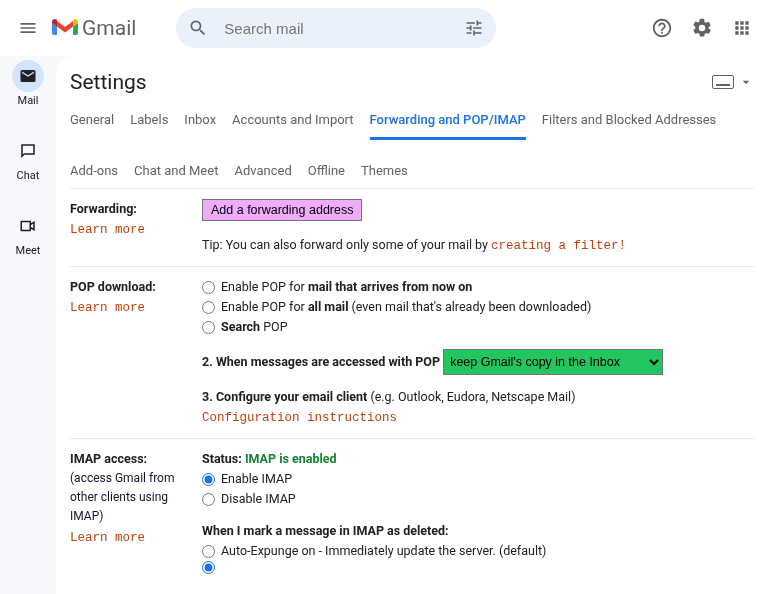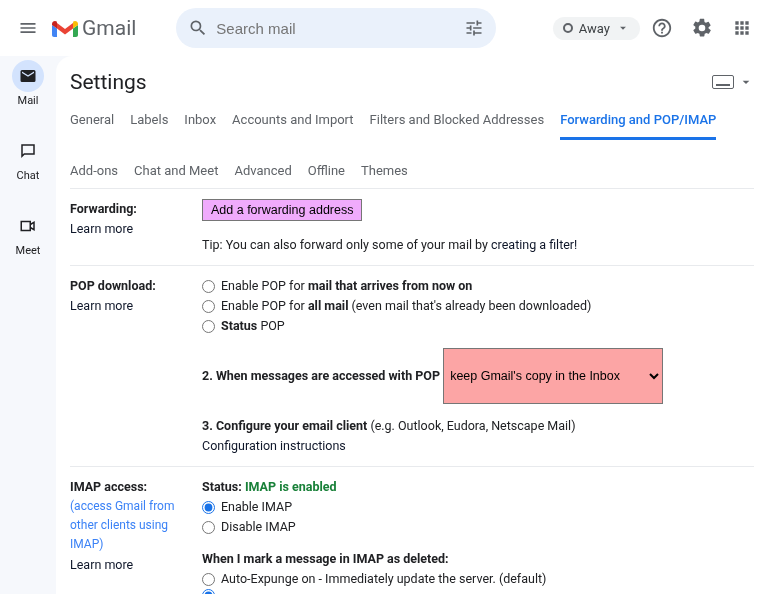--- a/index.html
+++ b/index.html
@@ -1,25 +1,25 @@
 <!DOCTYPE html>
 <html><head>
 <meta charset="utf-8">
 <style>
   * { box-sizing: border-box; margin: 0; padding: 0; }
   body { font-family: 'Google Sans', Roboto, Arial, sans-serif; font-size: 13px; color: #202124; background: #f6f8fc; width: 768px; height: 594px; overflow: hidden; }
-  a { color: #0f172a; text-decoration: none; cursor: pointer; }
+  a { color: #c2410c; text-decoration: none; cursor: pointer; font-family: Liberation Mono, monospace; }
 
   
   .header { display: flex; align-items: center; height: 56px; padding: 0 8px; background: #fff; }
   .hamburger { width: 40px; height: 40px; display: flex; align-items: center; justify-content: center; border-radius: 50%; cursor: pointer; color: #5f6368; }
-  .logo { display: flex; align-items: flex-end; margin-left: 4px; margin-right: 40px; }
+  .logo { display: flex; align-items: center; margin-left: 4px; margin-right: 40px; }
   .logo-text { font-size: 21px; color: #5f6368; margin-left: 4px; font-weight: 400; }
   .search-bar { flex: 1; max-width: 320px; height: 40px; background: #eaf1fb; border-radius: 20px; display: flex; align-items: center; padding: 0 12px; }
-  .search-bar input { flex: 1; border: none; background: transparent; outline: none; font-size: 15px; color: #0369a1; margin-left: 8px; }
+  .search-bar input { flex: 1; border: none; background: transparent; outline: none; font-size: 15px; color: #0369a1; margin-left: 16px; }
   .search-tune { margin-left: auto; color: #5f6368; cursor: pointer; }
   .header-right { margin-left: auto; display: flex; align-items: center; gap: 4px; }
   .status-chip { display: flex; align-items: center; gap: 6px; background: #f1f3f4; border-radius: 16px; padding: 4px 10px; font-size: 13px; color: #3c4043; cursor: pointer; }
   .status-dot { width: 10px; height: 10px; border: 2px solid #5f6368; border-radius: 50%; }
   .hdr-icon { width: 36px; height: 36px; display: flex; align-items: center; justify-content: center; border-radius: 50%; cursor: pointer; color: #5f6368; }
 
   
   .layout { display: flex; height: calc(594px - 56px); }
   .rail { width: 56px; background: #eaf1fb00; display: flex; flex-direction: column; align-items: center; padding-top: 4px; gap: 28px; }
   .rail-item { display: flex; flex-direction: column; align-items: center; gap: 2px; cursor: pointer; }
@@ -36,30 +36,30 @@
 
   .tabs { display: flex; flex-wrap: wrap; gap: 16px; border-bottom: 1px solid #e8eaed; padding-bottom: 0; font-size: 13px; }
   .tab { color: #5f6368; padding: 8px 0 10px 0; cursor: pointer; white-space: nowrap; }
   .tab.active { color: #1a73e8; border-bottom: 3px solid #1a73e8; margin-bottom: -1px; font-weight: 500; }
 
   
   .section { display: flex; padding: 10px 0; border-bottom: 1px solid #e8eaed; font-size: 12.5px; line-height: 1.6; }
   .section:last-child { border-bottom: none; }
   .sec-left { width: 132px; flex-shrink: 0; }
   .sec-left .label { font-weight: 700; }
-  .sec-left .sub { font-size: 12px; color: #3b82f6; }
+  .sec-left .sub { font-size: 12px; color: #0f172a; }
   .sec-right { flex: 1; }
   .btn { font-family: Arial, sans-serif; font-size: 12.5px; padding: 3px 8px; background: #f0abfc; border: 1px solid #767676; cursor: pointer; }
   .tip { margin-top: 14px; }
   b { font-weight: 700; }
   .enabled { color: #188038; font-weight: 700; }
   .radio-row { display: flex; align-items: center; gap: 6px; }
   .radio-row input { margin: 0; accent-color: #1a73e8; }
   .mt { margin-top: 12px; }
-  select { font-size: 12.5px; padding: 19px 2px; border: 1px solid #767676; background: #fca5a5; min-width: 220px; }
+  select { font-size: 12.5px; padding: 4px 2px; border: 1px solid #767676; background: #22c55e; min-width: 220px; }
 
   svg { display: block; }
 </style>
 </head>
 <body>
 
 <div class="header">
   <div class="hamburger">
     <svg width="20" height="20" viewBox="0 0 24 24" fill="currentColor">
         <path d="M3 6h18v2H3V6zm0 5h18v2H3v-2zm0 5h18v2H3v-2z"></path>
@@ -80,27 +80,20 @@
         <path d="M15.5 14h-.79l-.28-.27A6.471 6.471 0 0016 9.5 6.5 6.5 0 109.5 16c1.61 0 3.09-.59 4.23-1.57l.27.28v.79l5 4.99L20.49 19l-4.99-5zm-6 0C7.01 14 5 11.99 5 9.5S7.01 5 9.5 5 14 7.01 14 9.5 11.99 14 9.5 14z"></path>
       </svg>
     <input placeholder="Search mail" style="">
     <span class="search-tune">
       <svg width="20" height="20" viewBox="0 0 24 24" fill="currentColor">
           <path d="M3 17v2h6v-2H3zM3 5v2h10V5H3zm10 16v-2h8v-2h-8v-2h-2v6h2zM7 9v2H3v2h4v2h2V9H7zm14 4v-2H11v2h10zm-6-4h2V7h4V5h-4V3h-2v6z"></path>
         </svg>
     </span>
   </div>
   <div class="header-right">
-    <div class="status-chip">
-      <span class="status-dot"></span>
-      <span>Away</span>
-      <svg width="14" height="14" viewBox="0 0 24 24" fill="#5f6368">
-          <path d="M7 10l5 5 5-5z"></path>
-        </svg>
-    </div>
     <div class="hdr-icon">
       <svg width="22" height="22" viewBox="0 0 24 24" fill="currentColor">
           <path d="M11 18h2v-2h-2v2zm1-16C6.48 2 2 6.48 2 12s4.48 10 10 10 10-4.48 10-10S17.52 2 12 2zm0 18c-4.41 0-8-3.59-8-8s3.59-8 8-8 8 3.59 8 8-3.59 8-8 8zm0-14c-2.21 0-4 1.79-4 4h2c0-1.1.9-2 2-2s2 .9 2 2c0 2-3 1.75-3 5h2c0-2.25 3-2.5 3-5 0-2.21-1.79-4-4-4z"></path>
         </svg>
     </div>
     <div class="hdr-icon">
       <svg width="22" height="22" viewBox="0 0 24 24" fill="currentColor">
           <path d="M19.14 12.94c.04-.3.06-.61.06-.94 0-.32-.02-.64-.07-.94l2.03-1.58a.5.5 0 00.12-.64l-1.92-3.32a.5.5 0 00-.61-.22l-2.39.96a7.03 7.03 0 00-1.62-.94l-.36-2.54A.5.5 0 0014 2h-4a.5.5 0 00-.49.42l-.36 2.54c-.59.24-1.13.56-1.62.94l-2.39-.96a.5.5 0 00-.61.22L2.61 8.48a.5.5 0 00.12.64l2.03 1.58c-.05.3-.07.62-.07.94 0 .33.02.64.06.94l-2.03 1.58a.5.5 0 00-.12.64l1.92 3.32c.14.24.43.34.68.22l2.39-.96c.49.38 1.03.7 1.62.94l.36 2.54c.04.24.25.42.5.42h4c.25 0 .46-.18.5-.42l.36-2.54a7.03 7.03 0 001.62-.94l2.39.96c.25.12.54.02.68-.22l1.92-3.32a.5.5 0 00-.12-.64l-2.11-1.58zM12 15.6A3.6 3.6 0 1112 8.4a3.6 3.6 0 010 7.2z"></path>
         </svg>
     </div>
@@ -151,22 +144,22 @@
             <path d="M7 10l5 5 5-5z"></path>
           </svg>
       </span>
     </div>
 
     <div class="tabs">
       <div class="tab">General</div>
       <div class="tab">Labels</div>
       <div class="tab">Inbox</div>
       <div class="tab">Accounts and Import</div>
+      <div class="tab active">Forwarding and POP/IMAP</div>
       <div class="tab">Filters and Blocked Addresses</div>
-      <div class="tab active">Forwarding and POP/IMAP</div>
       <div class="tab">Add-ons</div>
       <div class="tab">Chat and Meet</div>
       <div class="tab">Advanced</div>
       <div class="tab">Offline</div>
       <div class="tab">Themes</div>
     </div>
 
     <div class="section">
       <div class="sec-left">
         <div class="label">Forwarding:</div>
@@ -189,21 +182,21 @@
         <label class="radio-row">
           <input type="radio" name="pop" style="">
           <span><span>Enable POP for </span><b>mail that arrives from now on</b></span>
         </label>
         <label class="radio-row">
           <input type="radio" name="pop" style="">
           <span><span>Enable POP for </span><b>all mail</b><span> (even mail that's already been downloaded)</span></span>
         </label>
         <label class="radio-row">
           <input type="radio" name="pop" style="">
-          <span><b>Status</b><span> POP</span></span>
+          <span><b>Search</b><span> POP</span></span>
         </label>
         <div class="mt">
           <b>2. When messages are accessed with POP</b>
           <select>
             <option>keep Gmail's copy in the Inbox</option>
           </select>
         </div>
         <div class="mt">
           <b>3. Configure your email client</b><span> (e.g. Outlook, Eudora, Netscape Mail)</span>
         </div>

